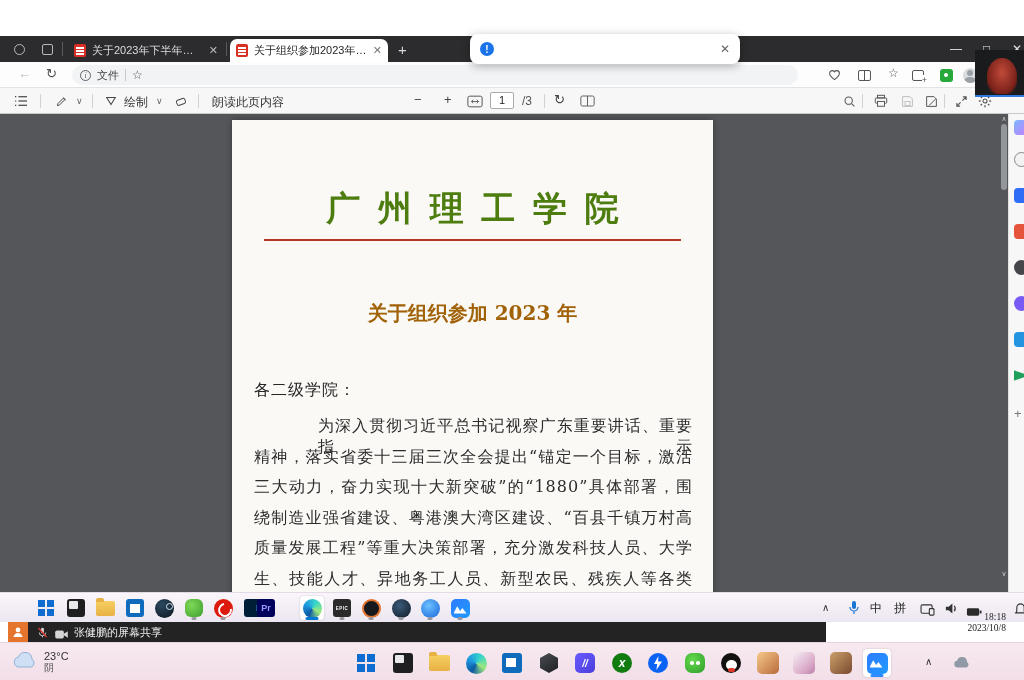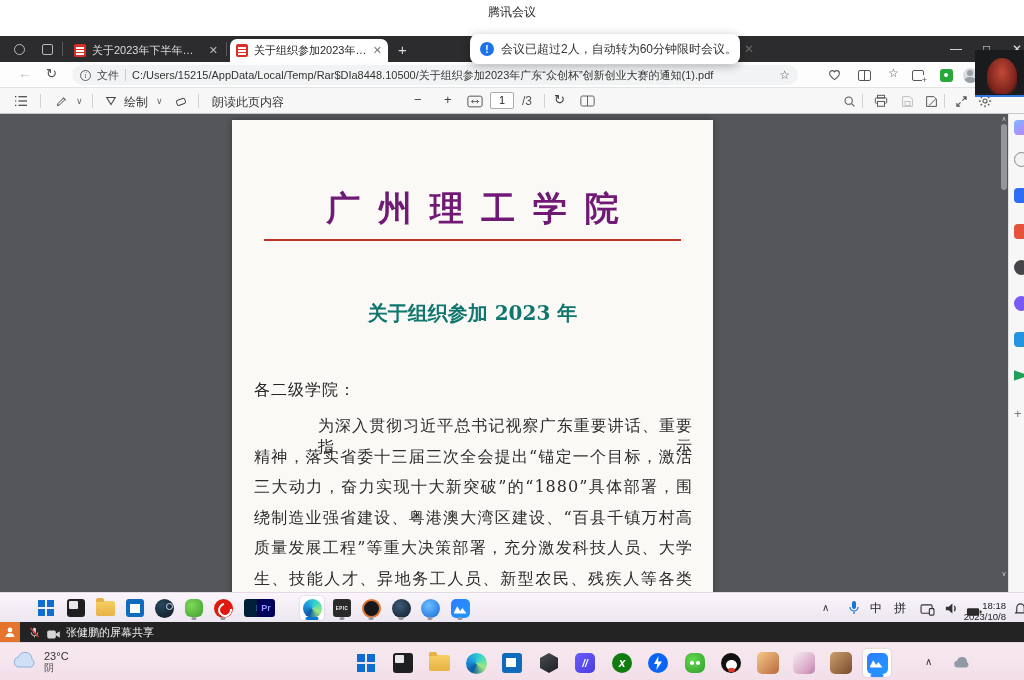--- a/index.html
+++ b/index.html
@@ -67,26 +67,26 @@
   .pt-label { font-size:12px; color:#333; top:6px; }
   .pt-sep { width:1px; height:14px; background:#d2d2d2; top:6px; }
   .page-box { left:490px; top:4px; width:24px; height:17px; background:#fff; border:1px solid #ababab;
     border-radius:2px; font-size:11px; color:#222; text-align:center; line-height:15px; }
   .dd { font-size:9px; color:#666; top:8px; }
 
   
   .viewport { left:0; top:114px; width:1008px; height:478px; background:#54565a; overflow:hidden; }
   .page { position:absolute; left:232px; top:6px; width:481px; height:600px; background:#faf9f6;
     box-shadow:0 0 6px rgba(0,0,0,.35); font-family:"DejaVu Serif","Liberation Serif",serif; color:#262626; }
-  .letterhead { position:absolute; left:0; top:66px; width:100%; text-align:center; color:#701a75;
+  .letterhead { position:absolute; left:0; top:66px; width:100%; text-align:center; color:#4d7c0f;
     font-size:34px; font-weight:700; letter-spacing:.52em; text-indent:.52em; }
   .redline { position:absolute; left:32px; right:32px; top:119px; height:2px; background:#bb3526;
     border-bottom:1px solid #bb3526; }
   .docnum { position:absolute; right:26px; top:153px; font-size:14px; letter-spacing:1px; color:#3a3a3a; }
-  .doc-title { position:absolute; left:0; width:100%; text-align:center; font-size:20px; font-weight:700; color:#0f766e; }
+  .doc-title { position:absolute; left:0; width:100%; text-align:center; font-size:20px; font-weight:700; color:#a16207; }
   .salutation { position:absolute; left:22px; top:260px; font-size:16px; letter-spacing:1px; }
   .bodyline { position:absolute; left:22px; right:20px; font-size:16px; letter-spacing:1px; color:#2c2c2c;
     text-align:justify; text-align-last:justify; }
   .indent { padding-left:64px; }
 
   
   .vscroll { position:absolute; right:0; top:0; width:8px; height:478px; }
   .vscroll .arrow { position:absolute; left:0; width:8px; font-size:7px; color:#c8c8c8; text-align:center; }
   .vthumb { position:absolute; left:1px; top:10px; width:6px; height:66px; background:#93969a; border-radius:3px; }
 
@@ -126,25 +126,25 @@
     background:conic-gradient(from 210deg,#0c59a4,#1e9ae0,#37d6c9,#9ee87c 75%,#0c59a4); }
   .epic { width:18px; height:18px; border-radius:3px; background:#2a2a2a; color:#fff; font-size:4.5px;
     letter-spacing:.5px; display:flex; align-items:center; justify-content:center; font-weight:bold; }
   .ringapp { width:19px; height:19px; border-radius:50%; background:#17181c; border:2.5px solid #e0742f; }
   .steam2 { width:19px; height:19px; border-radius:50%; background:radial-gradient(circle at 40% 35%,#3b5a77,#101a26); }
   .bluecircle { width:19px; height:19px; border-radius:50%; background:radial-gradient(circle at 40% 35%,#6ec0ff,#1565d8); }
   .meet-ico { width:19px; height:19px; border-radius:5px; background:linear-gradient(135deg,#2f7bff,#1f9bff); position:relative; overflow:hidden; }
   .meet-ico:after { content:""; position:absolute; left:3px; top:6px; width:13px; height:9px; background:#fff;
     clip-path:polygon(0 100%,28% 20%,52% 72%,68% 38%,100% 100%); }
   .tray-txt { font-size:12px; color:#222; top:7px; }
-  .tray-time { top:7px; right:18px; text-align:right; font-size:9.5px; line-height:11px; color:#222; }
+  .tray-time { top:19px; right:18px; text-align:right; font-size:9.5px; line-height:11px; color:#222;font-family:Liberation Serif, serif; }
   .chev { font-size:10px; color:#333; }
 
   
-  .sharebar { left:0; top:622px; width:1024px; height:20px; background:#232323; }
+  .sharebar { left:8px; top:622px; width:818px; height:20px; background:#232323; }
   .share-person { left:0; top:0; width:20px; height:20px; background:#e5752c; display:flex; align-items:center; justify-content:center; }
   .share-label { font-size:11px; color:#efefef; top:3px; }
 
   
   .taskbar2 { left:0; top:642px; width:1024px; height:38px; background:linear-gradient(#f7e9f0,#f2dfe9); border-top:1px solid #e8d4df; }
   .tb2-item { top:6px; width:28px; height:28px; display:flex; align-items:center; justify-content:center; border-radius:4px; }
   .winlogo2 { width:18px; height:18px; display:grid; grid-template-columns:8px 8px; grid-template-rows:8px 8px; gap:1.8px; }
   .winlogo2 i { background:#0f6cd0; display:block; }
   .hexapp { width:20px; height:20px; background:linear-gradient(145deg,#4a4d52,#1d1f23);
     clip-path:polygon(50% 0,95% 25%,95% 75%,50% 100%,5% 75%,5% 25%); }
@@ -171,23 +171,20 @@
   .webcam { right:0; top:50px; width:49px; height:47px; background:#1a1b1d; z-index:60;
     border-bottom:2px solid #3178e0; overflow:hidden; }
   .webcam:after { content:""; position:absolute; left:12px; top:8px; width:30px; height:36px; border-radius:50% 50% 30% 30%;
     background:radial-gradient(ellipse at 50% 40%,#c04a39,#7a2119 70%,transparent 85%); }
 </style>
 </head>
 <body>
 
 <div class="screen">
 
-  <div class="abs meet-titlebar">
-    <div class="abs meet-title">腾讯会议</div>
-  </div>
 
   <div class="abs tabstrip">
     <div class="abs mini-ico circle" style="left:14px"></div>
     <div class="abs mini-ico" style="left:42px; border-radius:2px"></div>
     <div class="abs sep-v" style="left:62px"></div>
 
     <div class="abs tab tab-inactive" style="left:68px; width:156px">
       <span class="pdf-ico"></span>
       <span class="tab-title">关于2023年下半年学校众创空间</span>
       <span class="tab-close">✕</span>
@@ -200,32 +197,30 @@
     </div>
     <div class="abs newtab" style="left:398px">+</div>
 
     <div class="abs winctl" style="left:950px">—</div>
     <div class="abs winctl" style="left:983px">□</div>
     <div class="abs winctl" style="left:1012px">✕</div>
   </div>
 
   <div class="abs toast">
     <span class="toast-info">!</span>
-    <span class="toast-text">会议已超过2人，自动转为60分钟限时会议。</span>
     <span class="toast-close">✕</span>
   </div>
 
   <div class="abs nav-toolbar">
     <div class="abs nav-glyph disabled" style="left:18px">←</div>
     <div class="abs nav-glyph" style="left:46px">↻</div>
     <div class="abs addr-pill">
       <span class="info-ico">i</span>
       <span class="addr-scheme">文件</span>
       <span class="addr-div"></span>
-      <span class="addr-url">C:/Users/15215/AppData/Local/Temp/Rar$DIa8448.10500/关于组织参加2023年广东“众创杯”创新创业大赛的通知(1).pdf</span>
       <span class="addr-star">☆</span>
     </div>
     <div class="abs tb-ico" style="left:826px">
       <svg width="13" height="13" viewBox="0 0 16 16">
           <path d="M8 13C4 10 2 7.5 2 5.4 2 3.5 3.5 2 5.3 2 6.4 2 7.4 2.6 8 3.5 8.6 2.6 9.6 2 10.7 2 12.5 2 14 3.5 14 5.4c0 2.1-2 4.6-6 7.6z" fill="none" stroke="#555" stroke-width="1.3"></path>
         </svg>
     </div>
     <div class="abs tb-ico" style="left:856px">
         <span class="split-ico"></span>
       </div>

